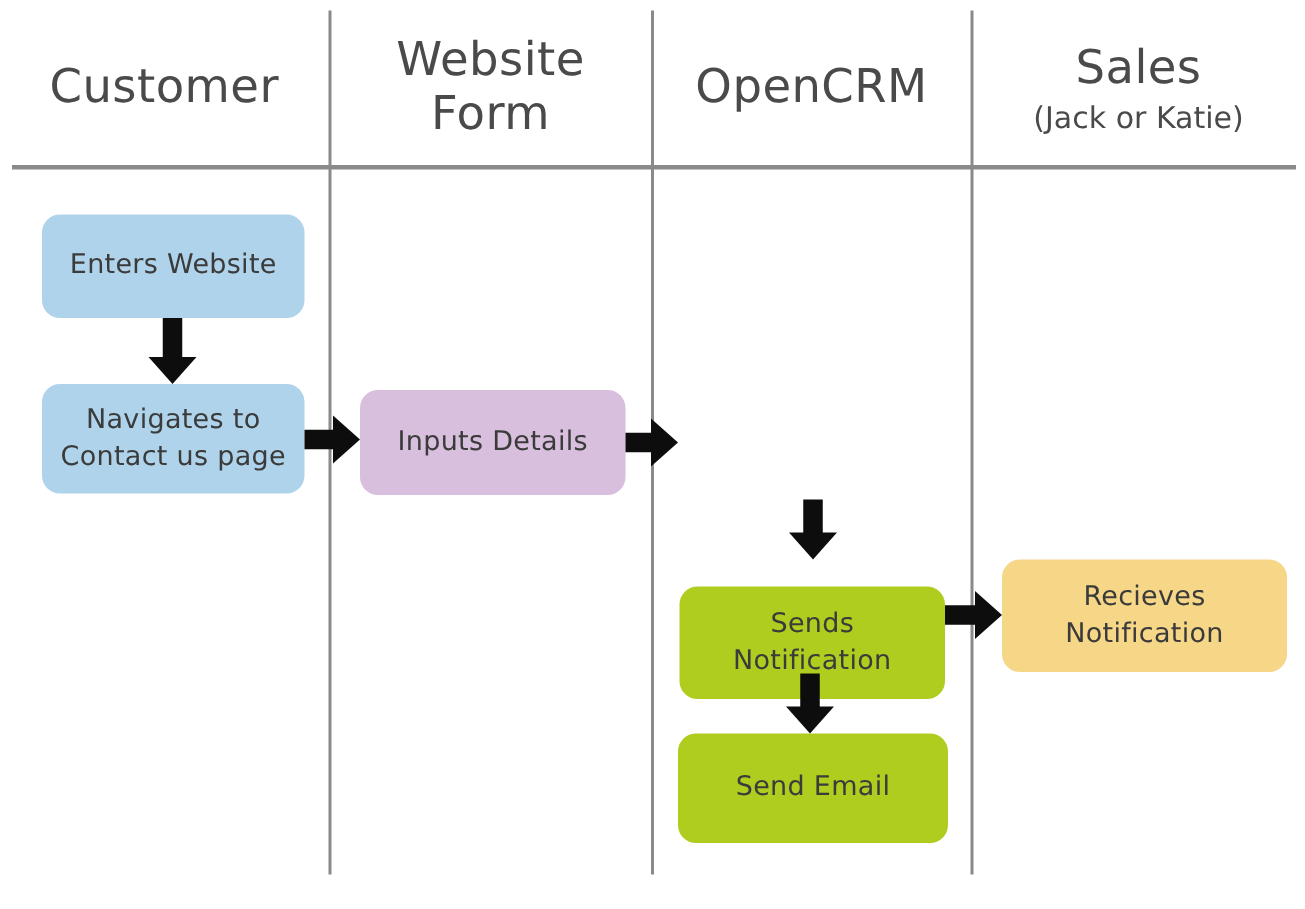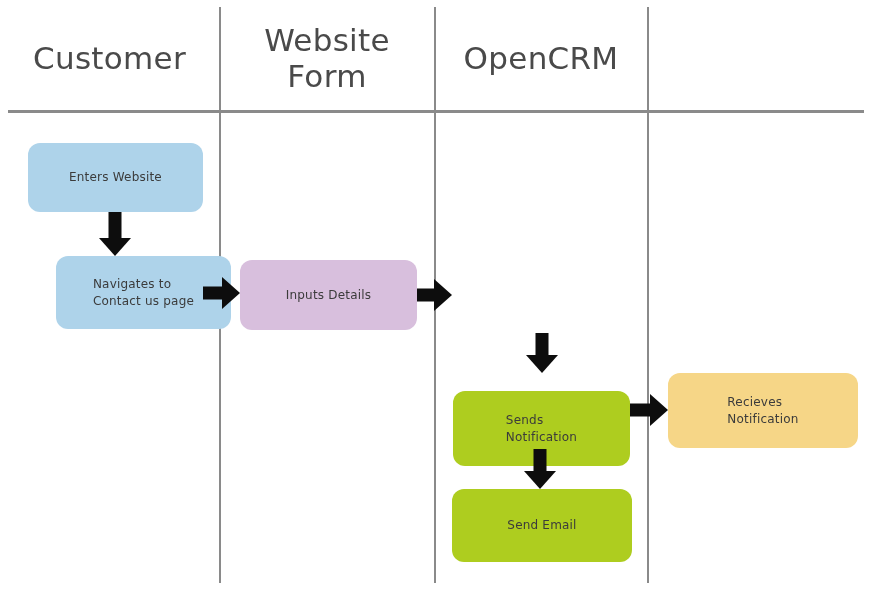--- a/index.html
+++ b/index.html
@@ -61,34 +61,35 @@
     background: var(--line, #8a8a8a);
   }
 
   
   .node {
     position: absolute;
     border-radius: 12px;
     display: flex;
     align-items: center;
     justify-content: center;
+    text-align: center;
     color: var(--box-text, #3b3b3b);
-    font-size: 12px;
+    font-size: 18px;
     line-height: 1.35;
     letter-spacing: 0.2px;
     white-space: pre-line;
     z-index: 1;
   }
   .node.blue   { background: var(--lane-customer, #aed3ea); }
   .node.purple { background: var(--lane-website-form, #d8bfdd); }
   .node.green  { background: var(--lane-opencrm, #aecd1f); }
   .node.yellow { background: var(--lane-sales, #f6d687); }
 
   #n-enters   { left: 28px;  top: 143px; width: 175px; height: 69px; }
-  #n-navigates{ left: 28px;  top: 256px; width: 175px; height: 73px; margin-left: 28px; }
+  #n-navigates{ left: 28px;  top: 256px; width: 175px; height: 73px; }
   #n-inputs   { left: 240px; top: 260px; width: 177px; height: 70px; }
   #n-creates  { left: 452px; top: 258px; width: 180px; height: 74px; }
   #n-sends    { left: 453px; top: 391px; width: 177px; height: 75px; }
   #n-email    { left: 452px; top: 489px; width: 180px; height: 73px; }
   #n-recieves { left: 668px; top: 373px; width: 190px; height: 75px; }
 
   
   .arrow-down, .arrow-right { position: absolute; z-index: 2; }
 
   .arrow-down .stem {
@@ -139,20 +140,24 @@
   <div class="lane-header" id="h-customer">
     <div class="lane-title">Customer</div>
   </div>
   <div class="lane-header" id="h-website">
     <div class="lane-title">Website
 Form</div>
   </div>
   <div class="lane-header" id="h-opencrm">
     <div class="lane-title">OpenCRM</div>
   </div>
+  <div class="lane-header" id="h-sales">
+    <div class="lane-title">Sales</div>
+    <div class="lane-subtitle">(Jack or Katie)</div>
+  </div>
 
   <div class="vline" id="v1"></div>
   <div class="vline" id="v2"></div>
   <div class="vline" id="v3"></div>
   <div class="hline"></div>
 
   <div class="node blue" id="n-enters">Enters Website</div>
   <div class="node blue" id="n-navigates">Navigates to
 Contact us page</div>
   <div class="node purple" id="n-inputs">Inputs Details</div>

